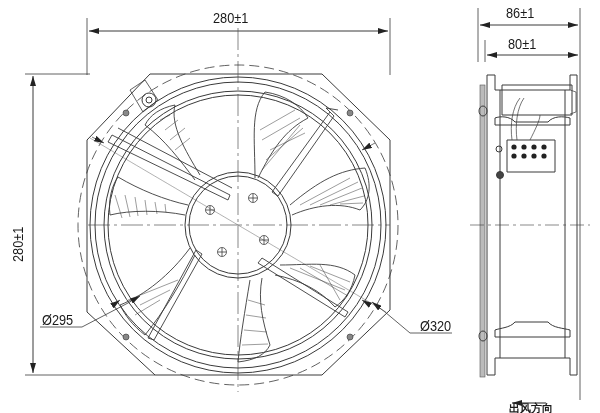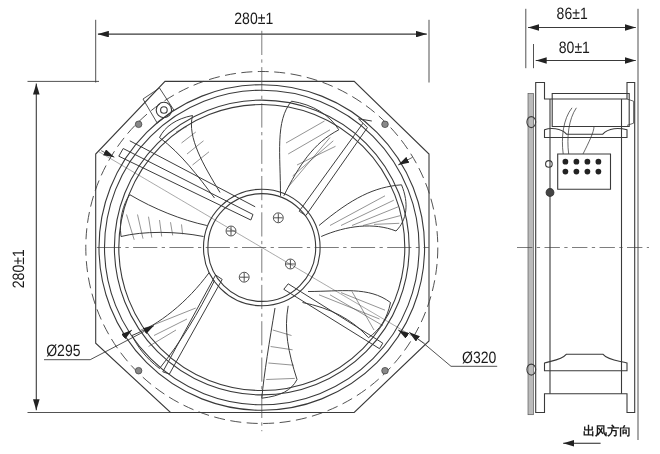--- a/index.html
+++ b/index.html
@@ -188,13 +188,13 @@
     <line x1="546" y1="403" x2="512" y2="403" stroke="#222" stroke-width="1" marker-end="url(#arr)"></line>
   </g>
 </svg>
 
 <div class="lbl" style="left:213px; top:10px;">280±1</div>
 <div class="lbl-vert" style="left:10px; top:262px;">280±1</div>
 <div class="lbl" style="left:42px; top:312px;">Ø295</div>
 <div class="lbl" style="left:420px; top:318px;">Ø320</div>
 <div class="lbl" style="left:506px; top:5px;">86±1</div>
 <div class="lbl" style="left:508px; top:36px;">80±1</div>
-<div class="lbl-cn" style="left:509px; top:386px;margin-left:21px;">出风方向</div>
+<div class="lbl-cn" style="left:509px; top:403px;">出风方向</div>
 
 </body></html>

